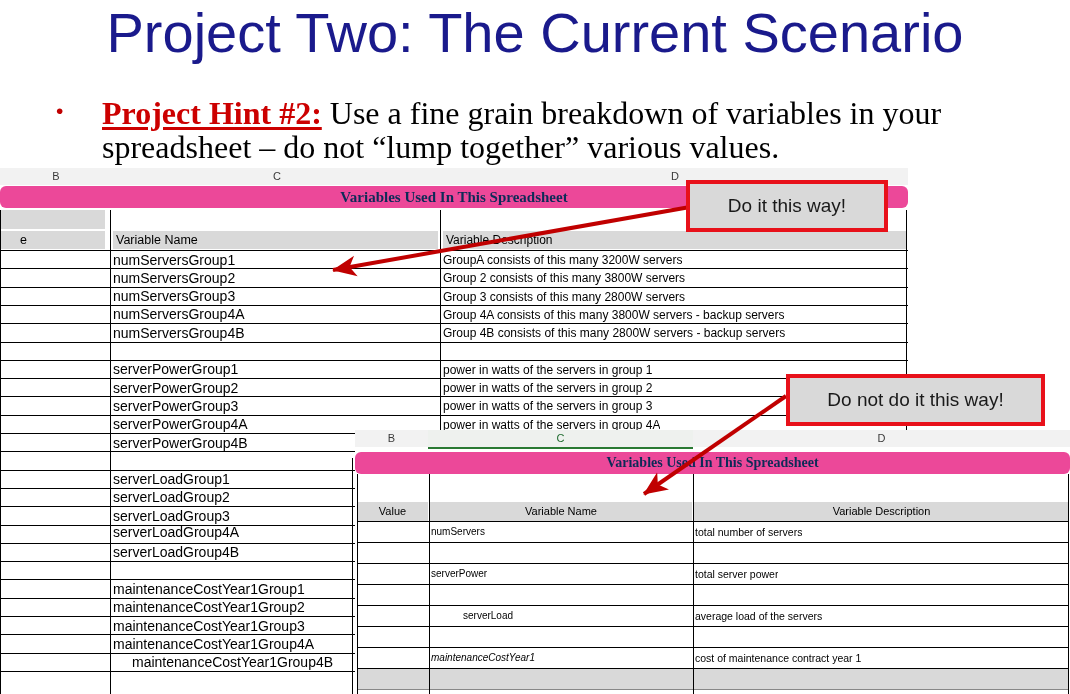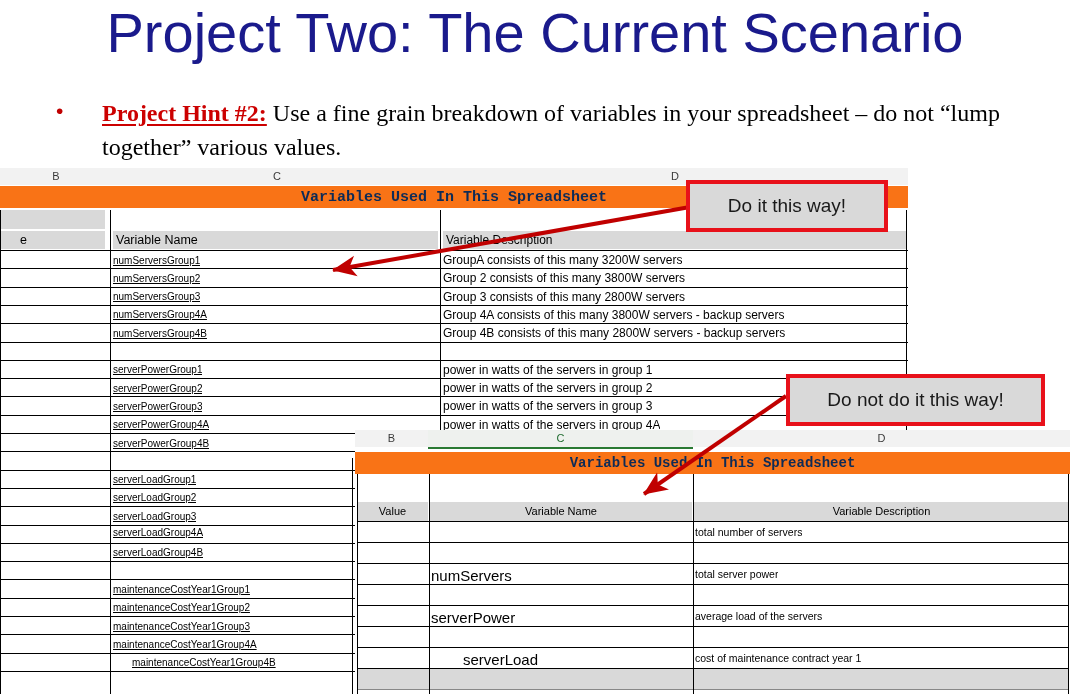--- a/index.html
+++ b/index.html
@@ -27,70 +27,71 @@
   .bullet-row{
     position:absolute;left:56px;top:96px;width:960px;
   }
   .bullet-dot{
     position:absolute;left:0px;top:4px;
     color:#c00000;font-size:21px;line-height:21px;
   }
   .bullet-text{
     position:absolute;left:46px;top:0px;width:900px;
     font-family:"Liberation Serif", serif;
-    font-size:24px;line-height:34px;
+    font-size:32px;line-height:34px;
     color:#000000;
   }
   .hint-label{
     color:#cc0000;font-weight:bold;text-decoration:underline;
     text-underline-offset:3px;
   }
 
   
   .sheet{position:absolute;background:#ffffff;}
   .colhdr{
     position:absolute;height:17px;
     background:#f2f2f2;
     font-size:11px;color:#3a3a3a;
     text-align:center;line-height:17px;
     font-family:"Liberation Sans", sans-serif;
   }
   .colhdr.sel{background:#eef1ee;color:#1f6b2f;border-bottom:2px solid #2a7a33;}
   .banner{
-    position:absolute;background:#f97316;
+    position:absolute;background:#ec4899;
     color:#0d2b57;font-weight:bold;
     display:flex;align-items:center;justify-content:center;
-    font-family:Liberation Mono, monospace;
+    font-family:Liberation Serif, serif;
+    border-radius:6px;
   }
   .gcell{position:absolute;background:#d9d9d9;}
   .hdrcell{
     position:absolute;background:#d9d9d9;
     font-family:"Liberation Sans", sans-serif;
     color:#000;
   }
   .rowline{position:absolute;background:#000000;height:1px;}
   .vline{position:absolute;background:#000000;width:1px;}
   .cell{
     position:absolute;
     font-family:"Liberation Sans", sans-serif;
     color:#000000;
     white-space:nowrap;
     overflow:hidden;
   }
 
   
   #sheet1{left:0px;top:168px;width:908px;height:526px;}
   #sheet1 .s1-banner{left:0px;top:18px;width:908px;height:22px;font-size:15px;}
-  .s1-name{left:113px;font-size:10px;text-decoration:underline;}
+  .s1-name{left:113px;font-size:14px;}
   .s1-desc{left:443px;font-size:12px;}
 
   
   #sheet2{left:355px;top:430px;width:715px;height:264px;background:#fff;}
   #sheet2 .s2-banner{left:0px;top:22px;width:715px;height:22px;font-size:14px;}
-  .s2-name{left:76px;font-size:15px;margin-top:44px;}
+  .s2-name{left:76px;font-size:10px;}
   .s2-desc{left:340px;font-size:10.5px;}
 
   
   .callout{
     position:absolute;
     background:#d9d9d9;
     border:4px solid #e8111a;
     display:flex;align-items:center;justify-content:center;
     font-family:"Liberation Sans", sans-serif;
     font-size:19px;color:#1a1a1a;

